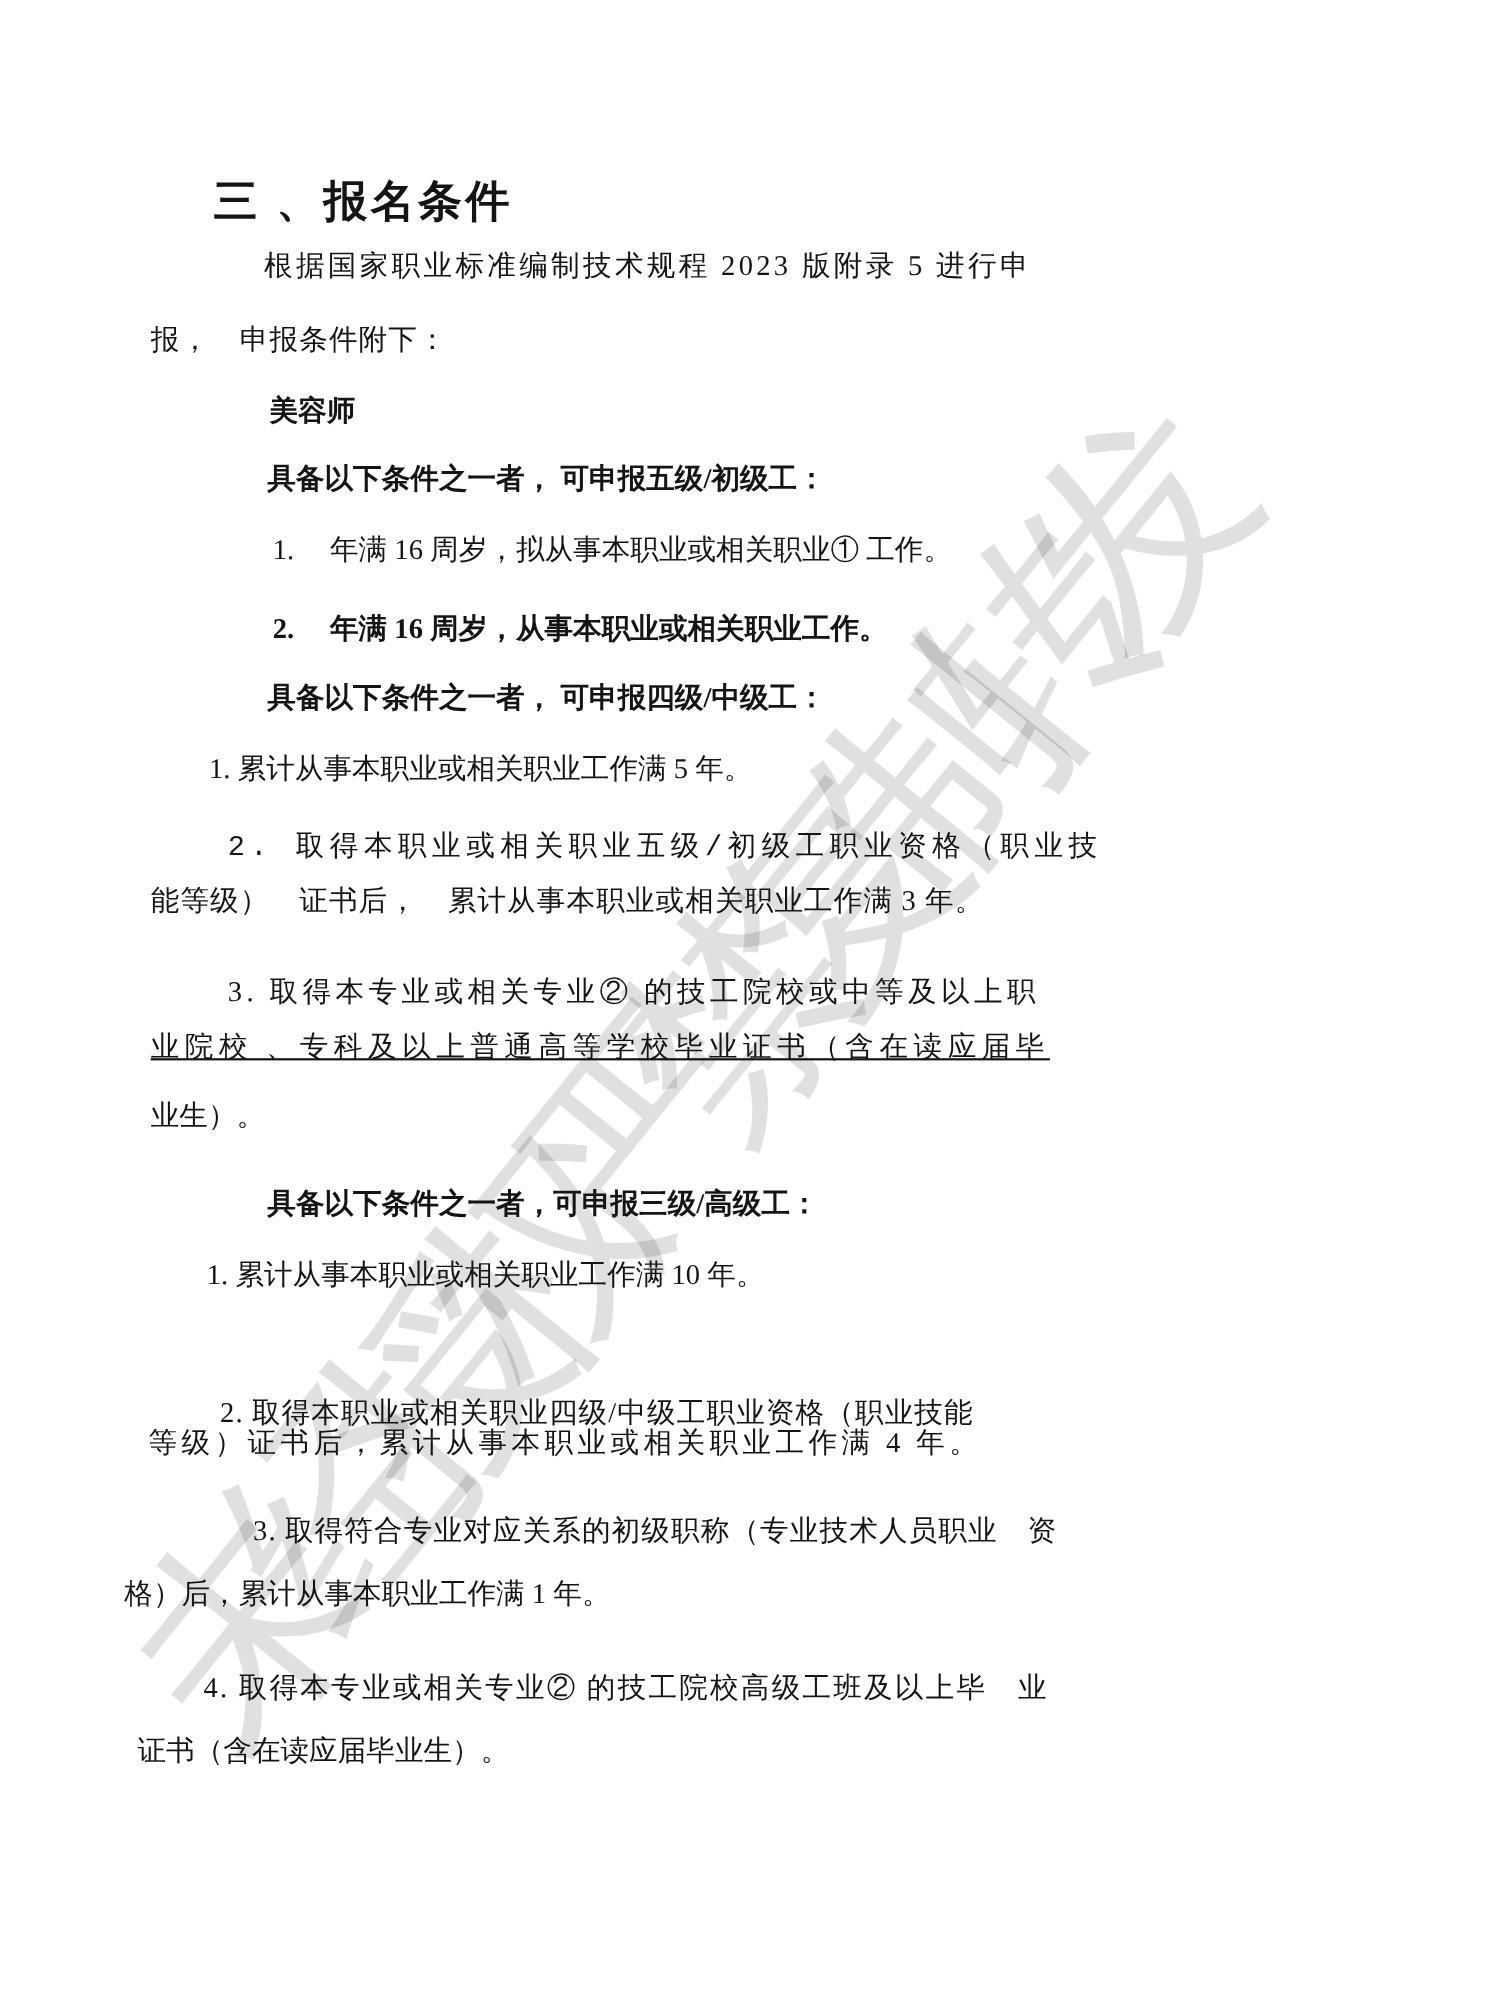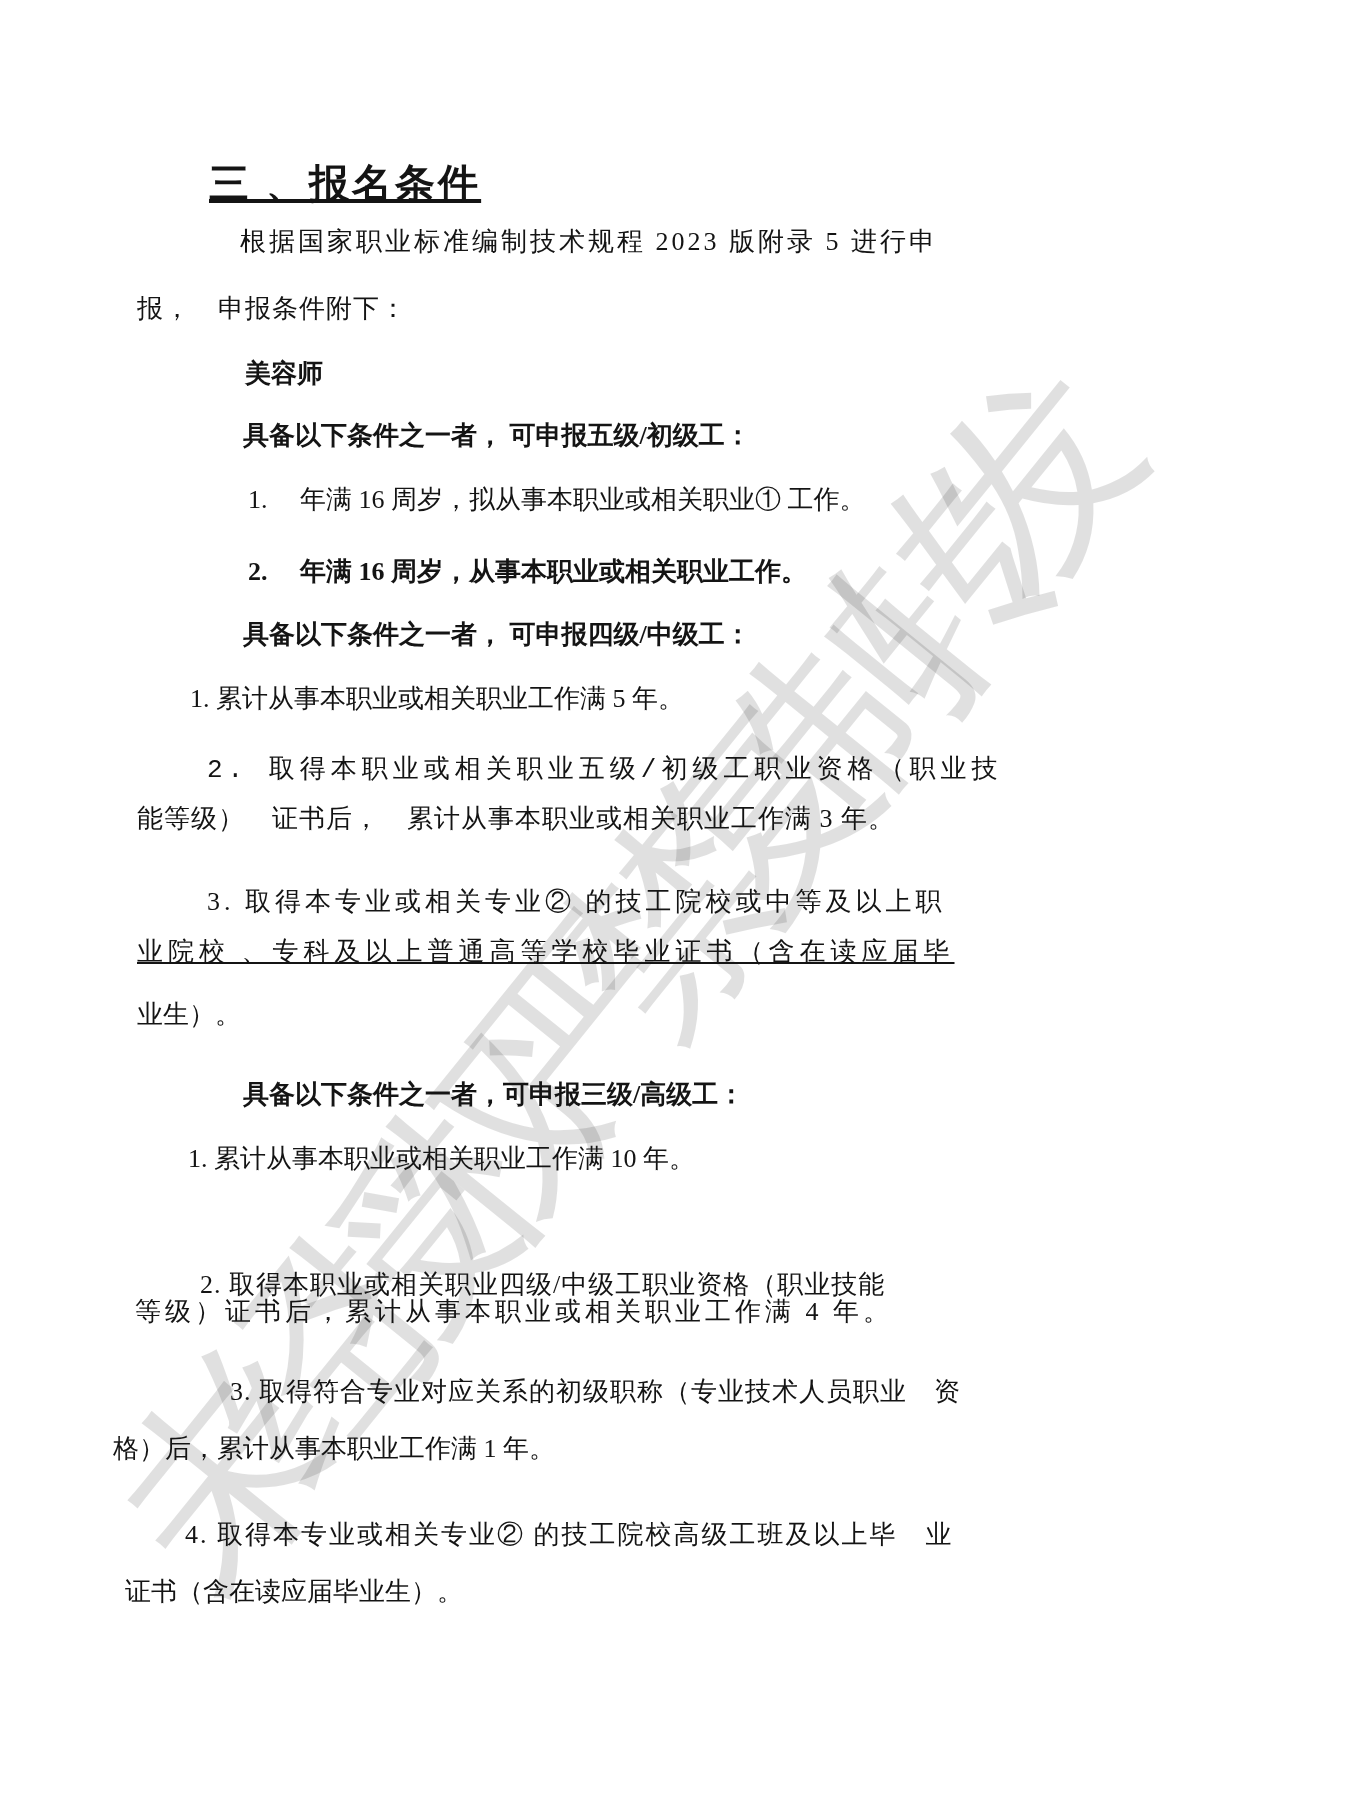--- a/index.html
+++ b/index.html
@@ -46,21 +46,21 @@
     font-family: "Liberation Serif", serif;
   }
   .heading {
     font-family: "Liberation Sans", sans-serif;
     font-weight: bold;
     font-size: 40px;
     letter-spacing: 3px;
   }
   .bold { font-weight: bold; }
 
-  .t   { top: 158px;  left: 209px; text-decoration: underline; }
+  .t   { top: 158px;  left: 194px; }
   .l0  { top: 226px;  left: 240px; letter-spacing: 3px; }
   .l1  { top: 293px;  left: 137px; letter-spacing: 1px; }
   .l2  { top: 358px;  left: 245px; }
   .l3  { top: 420px;  left: 243px; }
   .l4  { top: 484px;  left: 248px; }
   .l5  { top: 556px;  left: 248px; font-weight: bold; }
   .l6  { top: 619px;  left: 243px; }
   .l7  { top: 683px;  left: 190px; }
   .l8  { top: 754px;  left: 207px; letter-spacing: 5px; font-family: Liberation Mono, monospace; }
   .l9  { top: 803px;  left: 137px; letter-spacing: 1px; }

